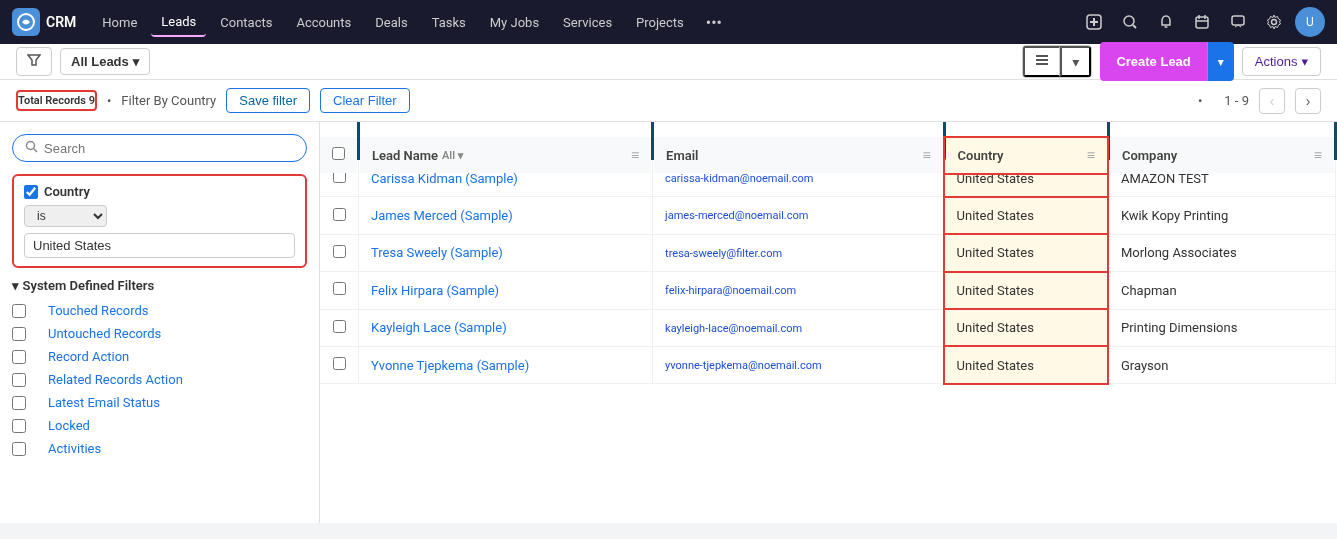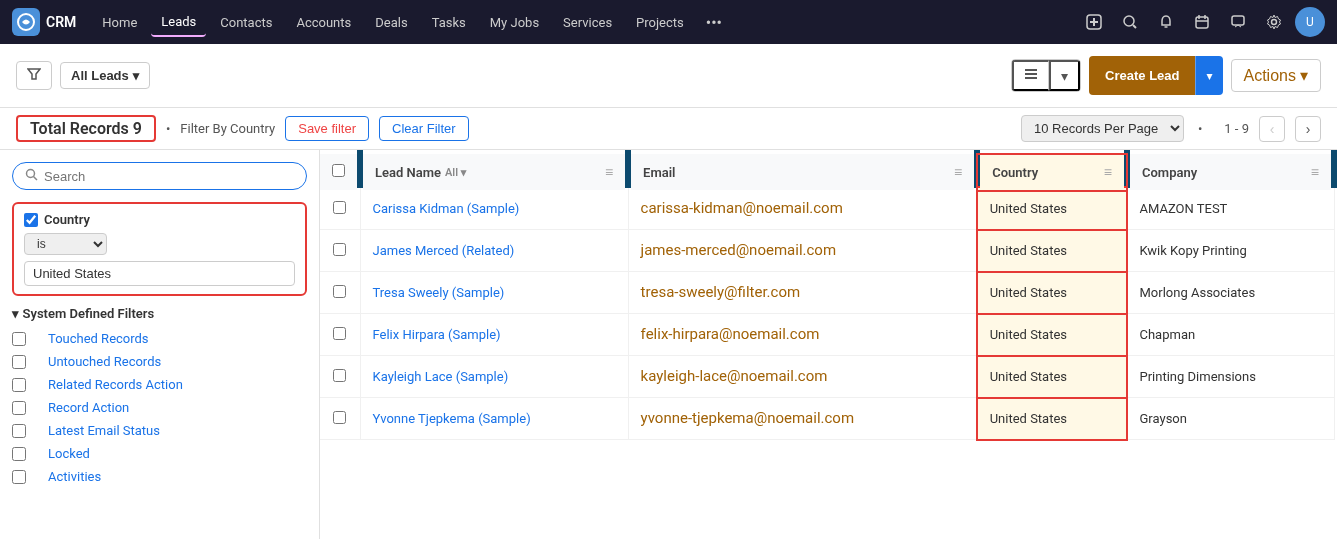--- a/index.html
+++ b/index.html
@@ -29,68 +29,68 @@
     .nav-avatar { width: 30px; height: 30px; border-radius: 50%; background: #4a90d9; display: flex; align-items: center; justify-content: center; color: white; font-size: 12px; cursor: pointer; }
 
     
     .toolbar {
       background: white;
       border-bottom: 1px solid #e0e0e0;
       display: flex;
       align-items: center;
       padding: 8px 16px;
       gap: 8px;
-      height: 64px;
+      height: 36px;
     }
     .filter-btn {
       display: flex; align-items: center; gap: 4px;
       border: 1px solid #ccc; border-radius: 4px; padding: 5px 10px;
       cursor: pointer; background: white; font-size: 13px; color: #333;
     }
     .filter-icon { font-size: 14px; }
     .all-leads-btn {
       display: flex; align-items: center; gap: 4px;
       border: 1px solid #ccc; border-radius: 4px; padding: 5px 10px;
       cursor: pointer; background: white; font-size: 13px; color: #333; font-weight: 600;
     }
     .toolbar-spacer { flex: 1; }
     .view-toggle { display: flex; border: 1px solid #ccc; border-radius: 4px; overflow: hidden; }
     .view-btn { padding: 5px 10px; cursor: pointer; background: white; color: #555; font-size: 14px; }
     .view-btn:first-child { border-right: 1px solid #ccc; }
     .create-lead-btn {
-      background: #a16207; color: white; border: none; border-radius: 4px 0 0 4px;
+      background: #d946ef; color: white; border: none; border-radius: 4px 0 0 4px;
       padding: 12px 16px; cursor: pointer; font-size: 13px; font-weight: 600;
     }
     .create-lead-dropdown {
       background: #1a73e8; color: white; border: none; border-left: 1px solid rgba(255,255,255,0.3); border-radius: 0 4px 4px 0;
       padding: 7px 10px; cursor: pointer; font-size: 12px;
     }
     .actions-btn {
       display: flex; align-items: center; gap: 4px;
       border: 1px solid #ccc; border-radius: 4px; padding: 6px 12px;
-      cursor: pointer; background: white; font-size: 16px; color: #a16207;
+      cursor: pointer; background: white; font-size: 13px; color: #4c1d95;
     }
 
     
     .filter-bar {
       background: white;
       border-bottom: 1px solid #e0e0e0;
       display: flex;
       align-items: center;
       padding: 6px 16px;
       gap: 10px;
       height: 42px;
     }
     .total-records-badge {
       border: 2px solid #e53935; border-radius: 4px;
-      padding: 2px 12px; font-size: 16px; font-weight: 600; color: #333;
+      padding: 2px 0; font-size: 11px; font-weight: 600; color: #333;
     }
     .filter-by-text { font-size: 13px; color: #555; }
     .save-filter-btn {
-      border: 1px solid #1a73e8; color: #ef4444; background: white;
+      border: 1px solid #1a73e8; color: #0369a1; background: white;
       border-radius: 4px; padding: 4px 12px; cursor: pointer; font-size: 13px;
     }
     .clear-filter-btn {
       border: 1px solid #1a73e8; color: #1a73e8; background: white;
       border-radius: 4px; padding: 4px 12px; cursor: pointer; font-size: 13px;
     }
     .filter-bar-spacer { flex: 1; }
     .per-page-select {
       border: 1px solid #ccc; border-radius: 4px; padding: 4px 8px; font-size: 13px; color: #333; cursor: pointer;
     }
@@ -129,43 +129,43 @@
     .system-filter-item { display: flex; align-items: center; gap: 22px; padding: 4px 0; }
     .system-filter-cb { accent-color: #1a73e8; width: 14px; height: 14px; }
     .system-filter-label { font-size: 13px; color: #1a73e8; cursor: pointer; }
 
     
     .table-area { flex: 1; overflow: auto; background: white; }
     table { width: 100%; border-collapse: collapse; }
     th {
       background: #f8f9fa;
       border-bottom: 2px solid #e0e0e0;
-      border-right: 6px solid #0c4a6e;
+      border-right: 3px solid #0c4a6e;
       padding: 10px 12px;
       text-align: left;
       font-size: 13px;
       font-weight: 600;
       color: #444;
       white-space: nowrap;
-      position: sticky; top: 4px;
+      position: sticky; top: 15px;
     }
     th .col-header { display: flex; align-items: center; gap: 4px; }
     th .col-menu { color: #aaa; cursor: pointer; margin-left: auto; font-size: 14px; }
     td {
       border-bottom: 1px solid #f0f0f0;
       border-right: 1px solid #f0f0f0;
       padding: 10px 12px;
       font-size: 13px;
       color: #333;
       vertical-align: middle;
     }
     .checkbox-col { width: 36px; text-align: center; }
     .row-cb { accent-color: #1a73e8; }
     .lead-name { color: #1a73e8; cursor: pointer; }
-    .email-text { color: #a16207; font-size: 15px; line-height: 1.4; }
+    .email-text { color: #1d4ed8; font-size: 11px; line-height: 1.4; }
   </style>
 </head>
 <body>
 
 <nav class="top-nav">
   <div class="nav-logo">
     <div class="nav-logo-icon">
       <svg width="18" height="18" viewBox="0 0 18 18">
           <circle cx="9" cy="9" r="8" fill="none" stroke="white" stroke-width="2"></circle>
           <path d="M5 9 Q9 4 13 9 Q9 14 5 9Z" fill="white"></path>
@@ -261,25 +261,20 @@
   </button>
 </div>
 
 <div class="filter-bar">
   <div class="total-records-badge">Total Records 9</div>
   <span style="color:#555; font-size:13px;">•</span>
   <span class="filter-by-text">Filter By Country</span>
   <button class="save-filter-btn">Save filter</button>
   <button class="clear-filter-btn">Clear Filter</button>
   <div class="filter-bar-spacer"></div>
-  <select class="per-page-select">
-    <option>10 Records Per Page</option>
-    <option>20 Records Per Page</option>
-    <option>50 Records Per Page</option>
-  </select>
   <span style="color:#555; font-size:13px; margin: 0 4px;">•</span>
   <span class="pagination-info">1 - 9</span>
   <button class="pagination-btn" disabled="">‹</button>
   <button class="pagination-btn">›</button>
 </div>
 
 <div class="main-content">
 
   <aside class="sidebar">
 
@@ -318,25 +313,25 @@
     <div class="system-filter-item">
       <input type="checkbox" class="system-filter-cb" style="">
       <span class="system-filter-label">Touched Records</span>
     </div>
     <div class="system-filter-item">
       <input type="checkbox" class="system-filter-cb" style="">
       <span class="system-filter-label">Untouched Records</span>
     </div>
     <div class="system-filter-item">
       <input type="checkbox" class="system-filter-cb" style="">
+      <span class="system-filter-label">Record Action</span>
+    </div>
+    <div class="system-filter-item">
+      <input type="checkbox" class="system-filter-cb" style="">
       <span class="system-filter-label">Related Records Action</span>
-    </div>
-    <div class="system-filter-item">
-      <input type="checkbox" class="system-filter-cb" style="">
-      <span class="system-filter-label">Record Action</span>
     </div>
     <div class="system-filter-item">
       <input type="checkbox" class="system-filter-cb" style="">
       <span class="system-filter-label">Latest Email Status</span>
     </div>
     <div class="system-filter-item">
       <input type="checkbox" class="system-filter-cb" style="">
       <span class="system-filter-label">Locked</span>
     </div>
     <div class="system-filter-item">
@@ -395,21 +390,21 @@
     </td>
     <td>
       <span>AMAZON TEST</span>
     </td>
   </tr>
           <tr>
     <td class="checkbox-col">
       <input type="checkbox" class="row-cb" style="">
     </td>
     <td>
-      <span class="lead-name">James Merced (Related)</span>
+      <span class="lead-name">James Merced (Sample)</span>
     </td>
     <td>
       <span class="email-text">james-merced@noemail.com</span>
     </td>
     <td style="background:#fff9e6; outline: 2px solid #e53935; outline-offset:-1px;">
       <span>United States</span>
     </td>
     <td>
       <span>Kwik Kopy Printing</span>
     </td>

